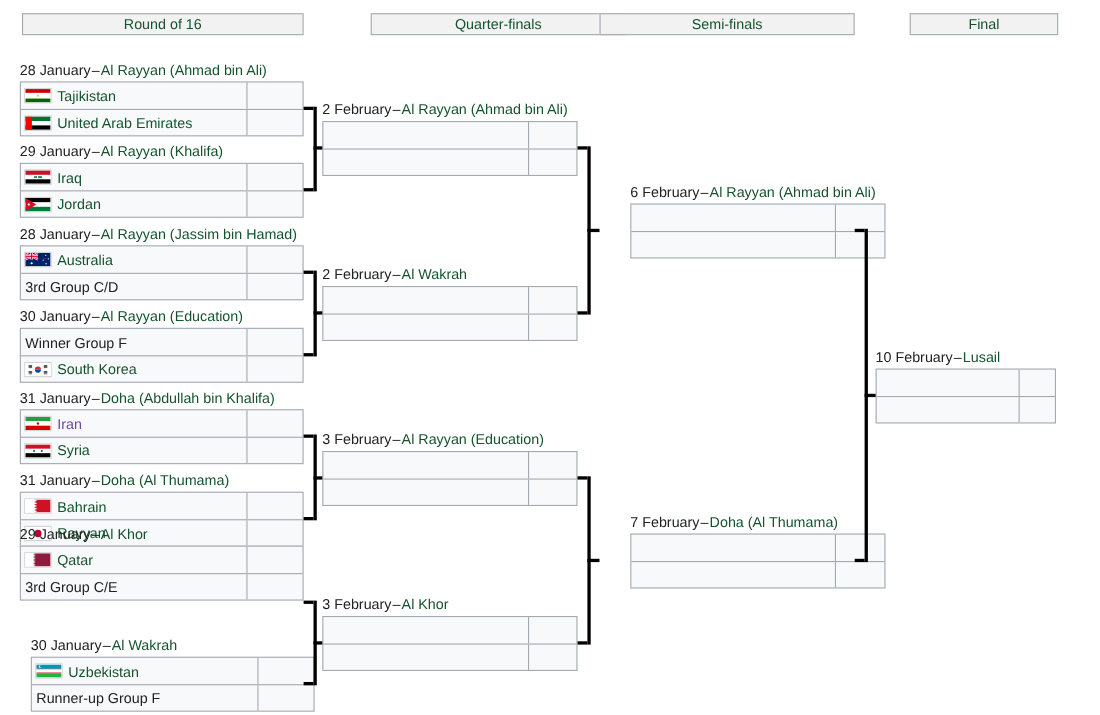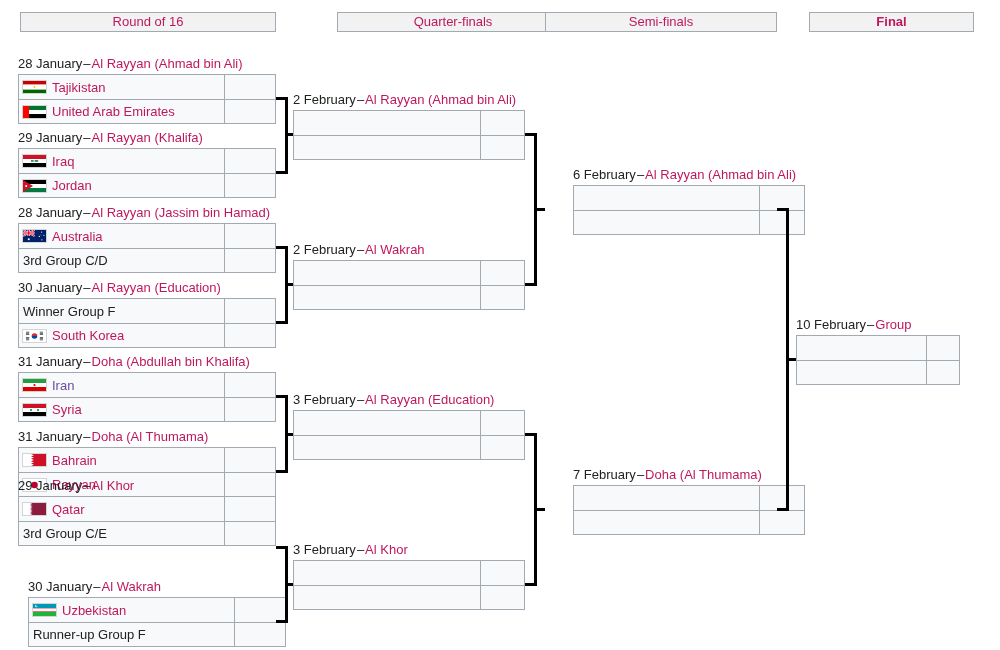--- a/index.html
+++ b/index.html
@@ -11,21 +11,21 @@
   .colhead a{color:#3366cc;}
 
   .match{position:absolute;}
   .m-r16{width:258px;}
   .m-qf{width:232px;}
   .m-sf{width:232px;padding-left:28px;}
   .m-f{width:164px;}
 
   .match-date{height:19px;line-height:17px;white-space:nowrap;color:#202122;}
   .dash{margin:0 1px;}
-  a.lnk{color:#be185d;text-decoration:none;cursor:pointer;}
+  a.lnk{color:#14532d;text-decoration:none;cursor:pointer;}
   a.lnk.visited{color:#6b4ba1;}
 
   .mbox{border:1px solid #a2a9b1;background:#f8f9fa;box-sizing:content-box;}
   .mrow{display:flex;height:24px;box-sizing:border-box;justify-content:center;}
   .mrow + .mrow{border-top:1px solid #a2a9b1;}
   .cell{box-sizing:border-box;}
   .cell.team{flex:1 1 auto;display:flex;align-items:center;gap:6px;padding:0 4px;
     overflow:hidden;white-space:nowrap;}
   .cell.score{flex:0 0 auto;border-left:1px solid #a2a9b1;}
   .m-r16 .cell.score{width:51px;}
@@ -39,21 +39,21 @@
   .hline,.vline{position:absolute;background:#000;}
 </style>
 </head>
 <body>
 
 <div id="stage">
 
   <div class="colhead" style="left:20px;top:12px;width:256px;"><a class="lnk">Round of 16</a></div>
   <div class="colhead" style="left:293px;top:12px;width:232px;margin-left:44px;"><a class="lnk">Quarter-finals</a></div>
   <div class="colhead" style="left:545px;top:12px;width:232px;"><a class="lnk">Semi-finals</a></div>
-  <div class="colhead" style="left:809px;top:12px;width:165px;font-weight:bold;"><a class="lnk">Final</a></div>
+  <div class="colhead" style="left:827px;top:12px;width:135px;"><a class="lnk">Final</a></div>
 
   <div class="match m-r16" style="left:18px;top:55px;">
     <div class="match-date"><span>28 January</span><span class="dash">–</span><a class="lnk">Al Rayyan (Ahmad bin Ali)</a></div>
     <div class="mbox">
       <div class="mrow">
         <div class="cell team">
           <span class="flag">
               <svg viewBox="0 0 23 12">
                 <rect width="23" height="12" fill="#fff"></rect>
                 <rect width="23" height="3.4" fill="#cc0000"></rect>
@@ -414,21 +414,21 @@
       <div class="mrow">
         <div class="cell team">
             <span></span>
           </div>
         <div class="cell score"></div>
       </div>
     </div>
   </div>
 
   <div class="match m-f" style="left:796px;top:316px;">
-    <div class="match-date"><span>10 February</span><span class="dash">–</span><a class="lnk">Group</a></div>
+    <div class="match-date"><span>10 February</span><span class="dash">–</span><a class="lnk">Lusail</a></div>
     <div class="mbox">
       <div class="mrow">
         <div class="cell team">
             <span></span>
           </div>
         <div class="cell score"></div>
       </div>
       <div class="mrow">
         <div class="cell team">
             <span></span>

